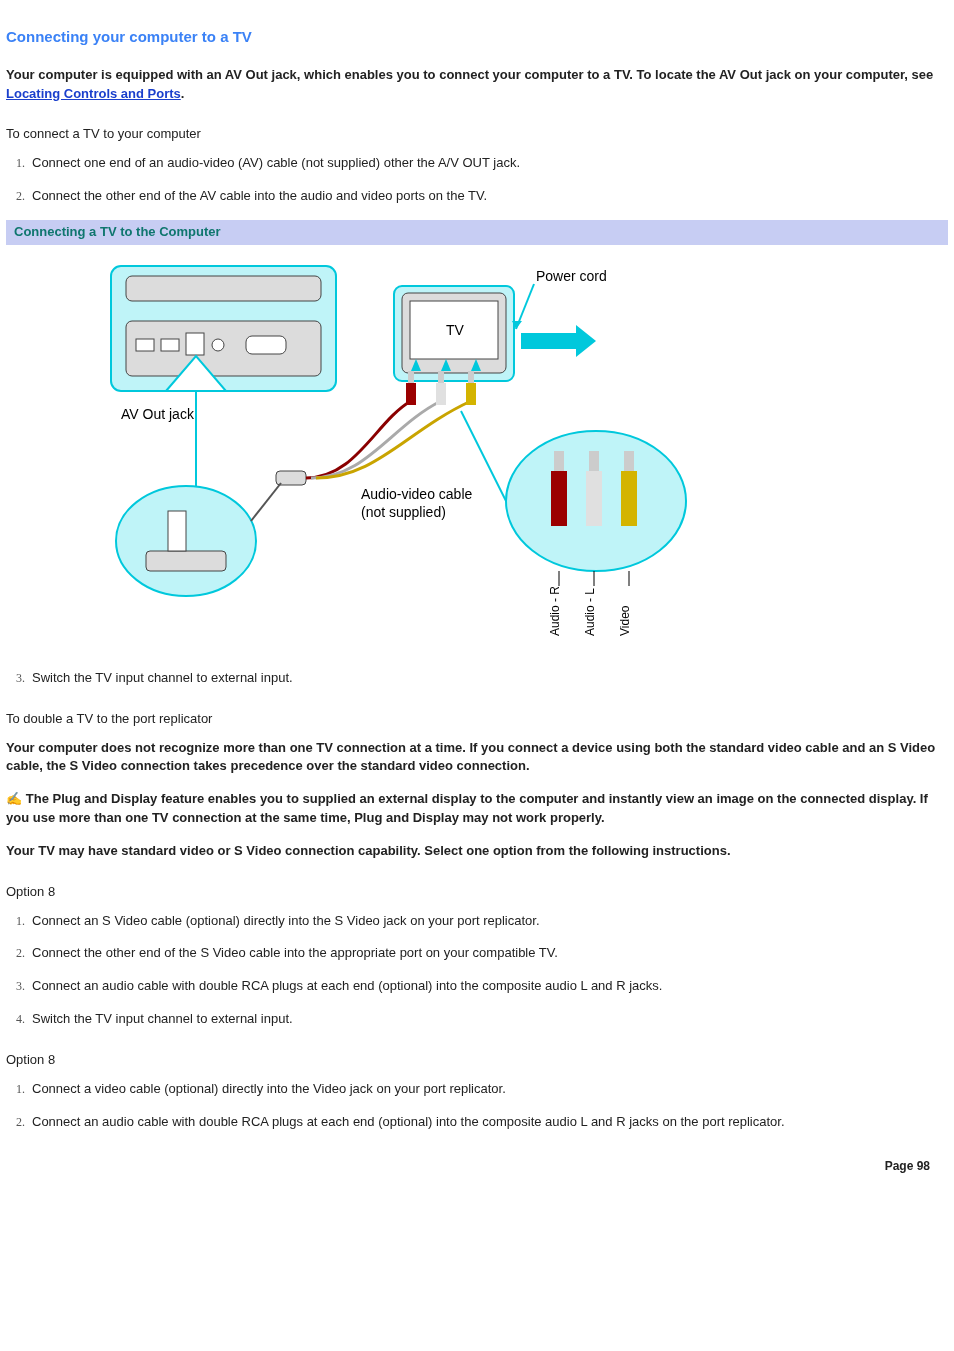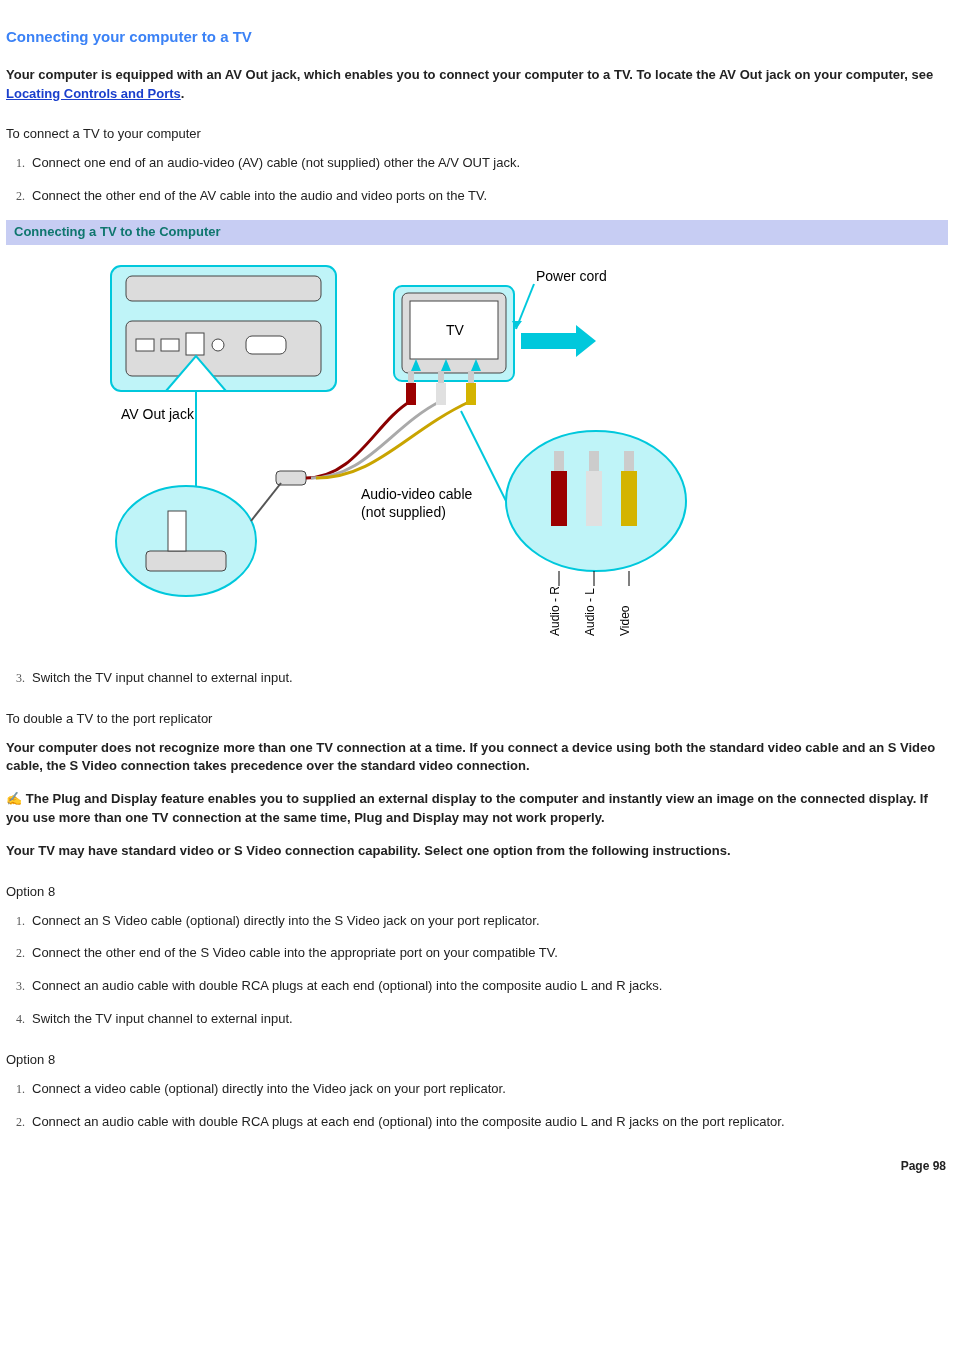--- a/index.html
+++ b/index.html
@@ -61,21 +61,21 @@
     width: 640px;
     height: 400px;
   }
   .note-icon {
     font-family: "Segoe UI Symbol", Arial, sans-serif;
     color: #000;
   }
   .page-footer {
     position: absolute;
     bottom: 10px;
-    right: 8px;
+    right: 24px;
     font-weight: bold;
     font-size: 12px;
   }
 
   
   .figure svg { width: 100%; height: 100%; }
   .stroke-cyan { stroke: #00c8dc; fill: none; stroke-width: 2; }
   .fill-cyan  { fill: #bff4f8; }
   .fill-grey  { fill: #dcdcdc; stroke:#444; stroke-width:1; }
   .fill-white { fill:#ffffff; stroke:#444; stroke-width:1; }

